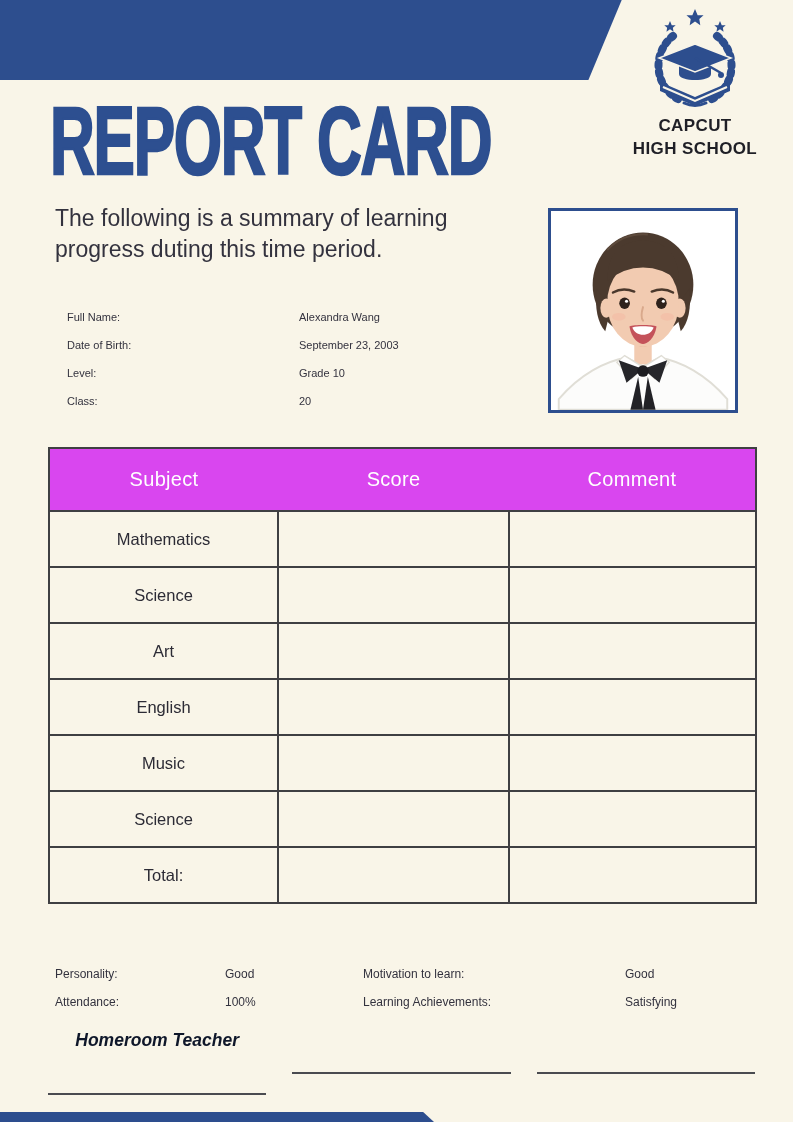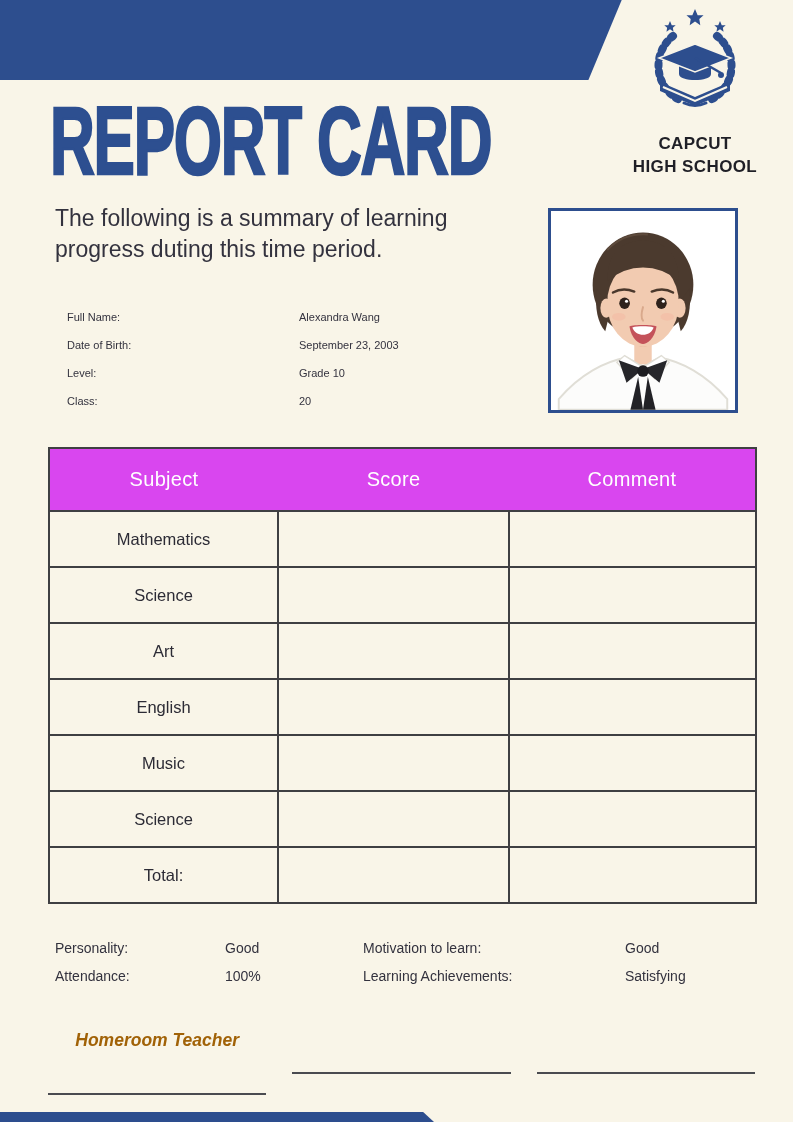--- a/index.html
+++ b/index.html
@@ -17,21 +17,21 @@
   }
   
   .bottom-bar {
     position:absolute; bottom:0; left:0; width:434px; height:10px;
     background:#2d4e8e;
     clip-path:polygon(0 0, 97.5% 0, 100% 100%, 0 100%);
   }
   
   .logo-block { position:absolute; top:8px; left:610px; width:170px; text-align:center; }
   .logo-block svg { display:block; margin:0 auto; }
-  .school-name { margin-top:22px; color:#1f1f26; font-weight:700; font-size:17px; line-height:23px; letter-spacing:.4px; }
+  .school-name { margin-top:4px; color:#1f1f26; font-weight:700; font-size:17px; line-height:23px; letter-spacing:.4px; }
   
   .title {
     position:absolute; top:92px; left:50px;
     color:#2d4f90; font-weight:700; font-size:97px; line-height:1;
     letter-spacing:-2px; white-space:nowrap;
     transform:scaleX(.64); transform-origin:left top;
     -webkit-text-stroke:2.5px #2d4f90;
   }
   
   .intro { position:absolute; top:203px; left:55px; font-size:23px; line-height:31px; color:#33323e; }
@@ -53,26 +53,26 @@
   }
   .score-table th {
     background:#d946ef; color:#fff; font-weight:500; font-size:20px;
     height:63px; letter-spacing:.3px; border:none;
   }
   .score-table td {
     border:2px solid #3f3f42; height:56px; text-align:center;
     font-size:16.5px; font-weight:500; color:#2c2b35;margin-left:8px;
   }
   
-  .remarks { position:absolute; top:934px; left:55px; width:705px; font-size:14px; }
+  .remarks { position:absolute; top:960px; left:55px; width:705px; font-size:12px; }
   .remarks .r-row { display:grid; grid-template-columns:170px 138px 262px 135px; height:28px; align-items:center; }
   
   .signatures { position:absolute; top:1030px; left:48px; width:707px; display:flex; gap:26px; }
   .sig-col { flex:1; text-align:center; }
-  .sig-label { font-size:17.5px; font-style:italic; font-weight:700; color:#a16207; }
+  .sig-label { font-size:17.5px; font-style:italic; font-weight:700; color:#0f172a; }
   .sig-line { margin-top:42px; border-bottom:2px solid #4a4b50; height:0; }
 </style>
 </head>
 <body>
 
 <div class="page">
 
   <div class="top-bar"></div>
 
   <div class="logo-block">

